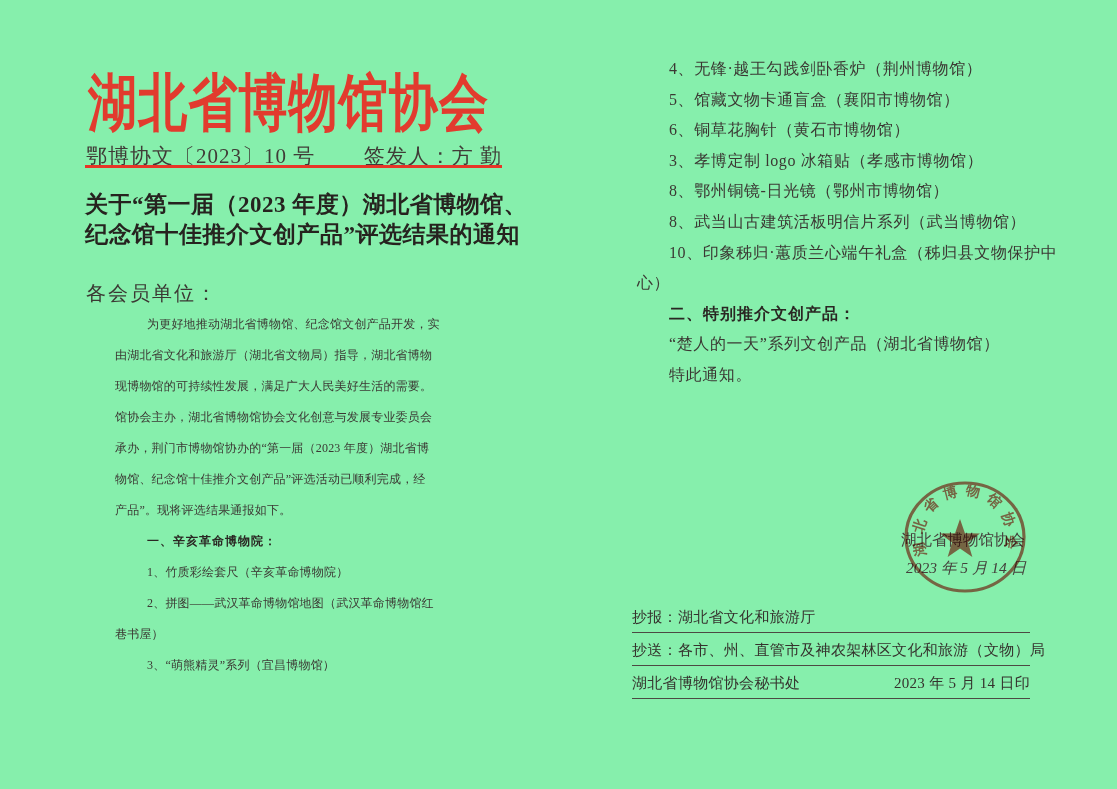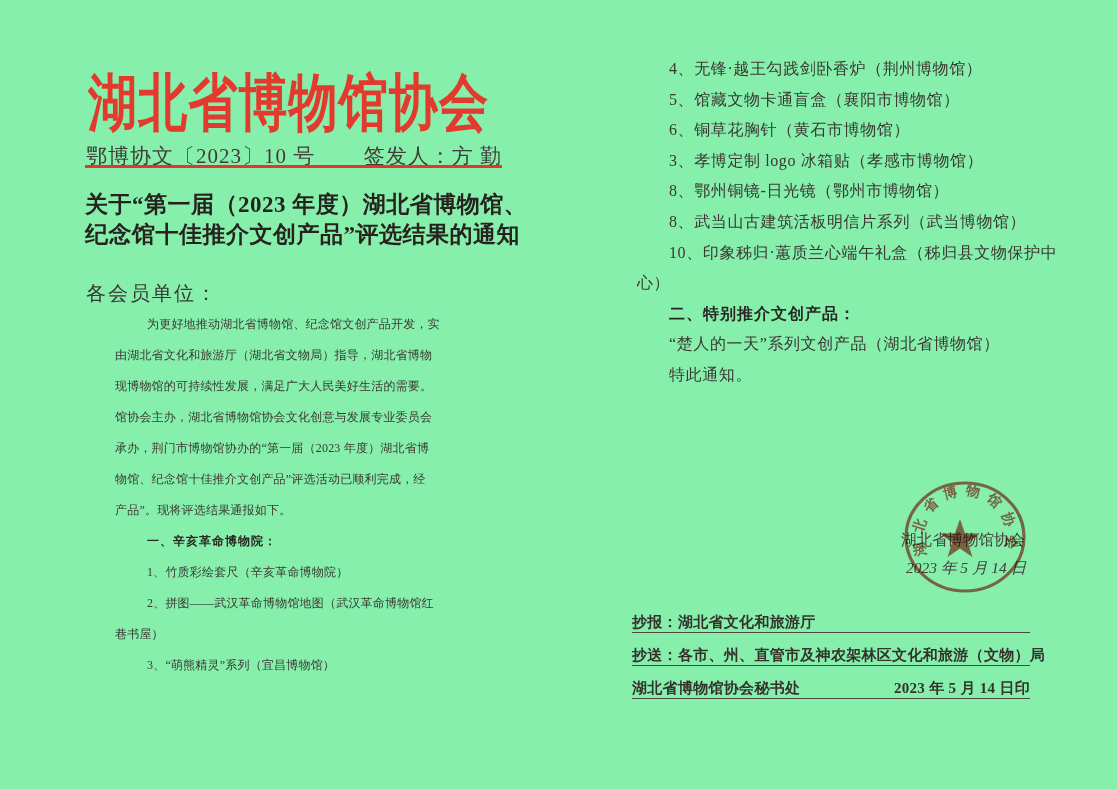--- a/index.html
+++ b/index.html
@@ -50,24 +50,23 @@
   .sig-date{position:absolute;left:906px;top:558px;font-size:15.5px;color:#44413c;font-style:italic;}
   .seal{position:absolute;left:897px;top:477px;width:136px;height:122px;opacity:0.82;mix-blend-mode:multiply;}
   .seal text{font-family:"Liberation Serif","DejaVu Serif",serif;font-weight:bold;}
   
   .footer{
     position:absolute;left:632px;top:600px;width:398px;
     font-size:15px;color:#35322d;letter-spacing:0.3px;
   }
   .footer-row{
     height:33px;display:flex;align-items:flex-end;justify-content:space-between;
-    box-sizing:border-box;
+    padding-bottom:5px;box-sizing:border-box;
     border-bottom:1.5px solid #4c4943;
     white-space:nowrap;
-    font-weight:bold;
   }
 </style>
 </head>
 <body>
 
 <div class="canvas">
 
   <div class="org-title">湖北省博物馆协会</div>
   <div class="docinfo">
     <span>鄂博协文〔2023〕10 号</span>

